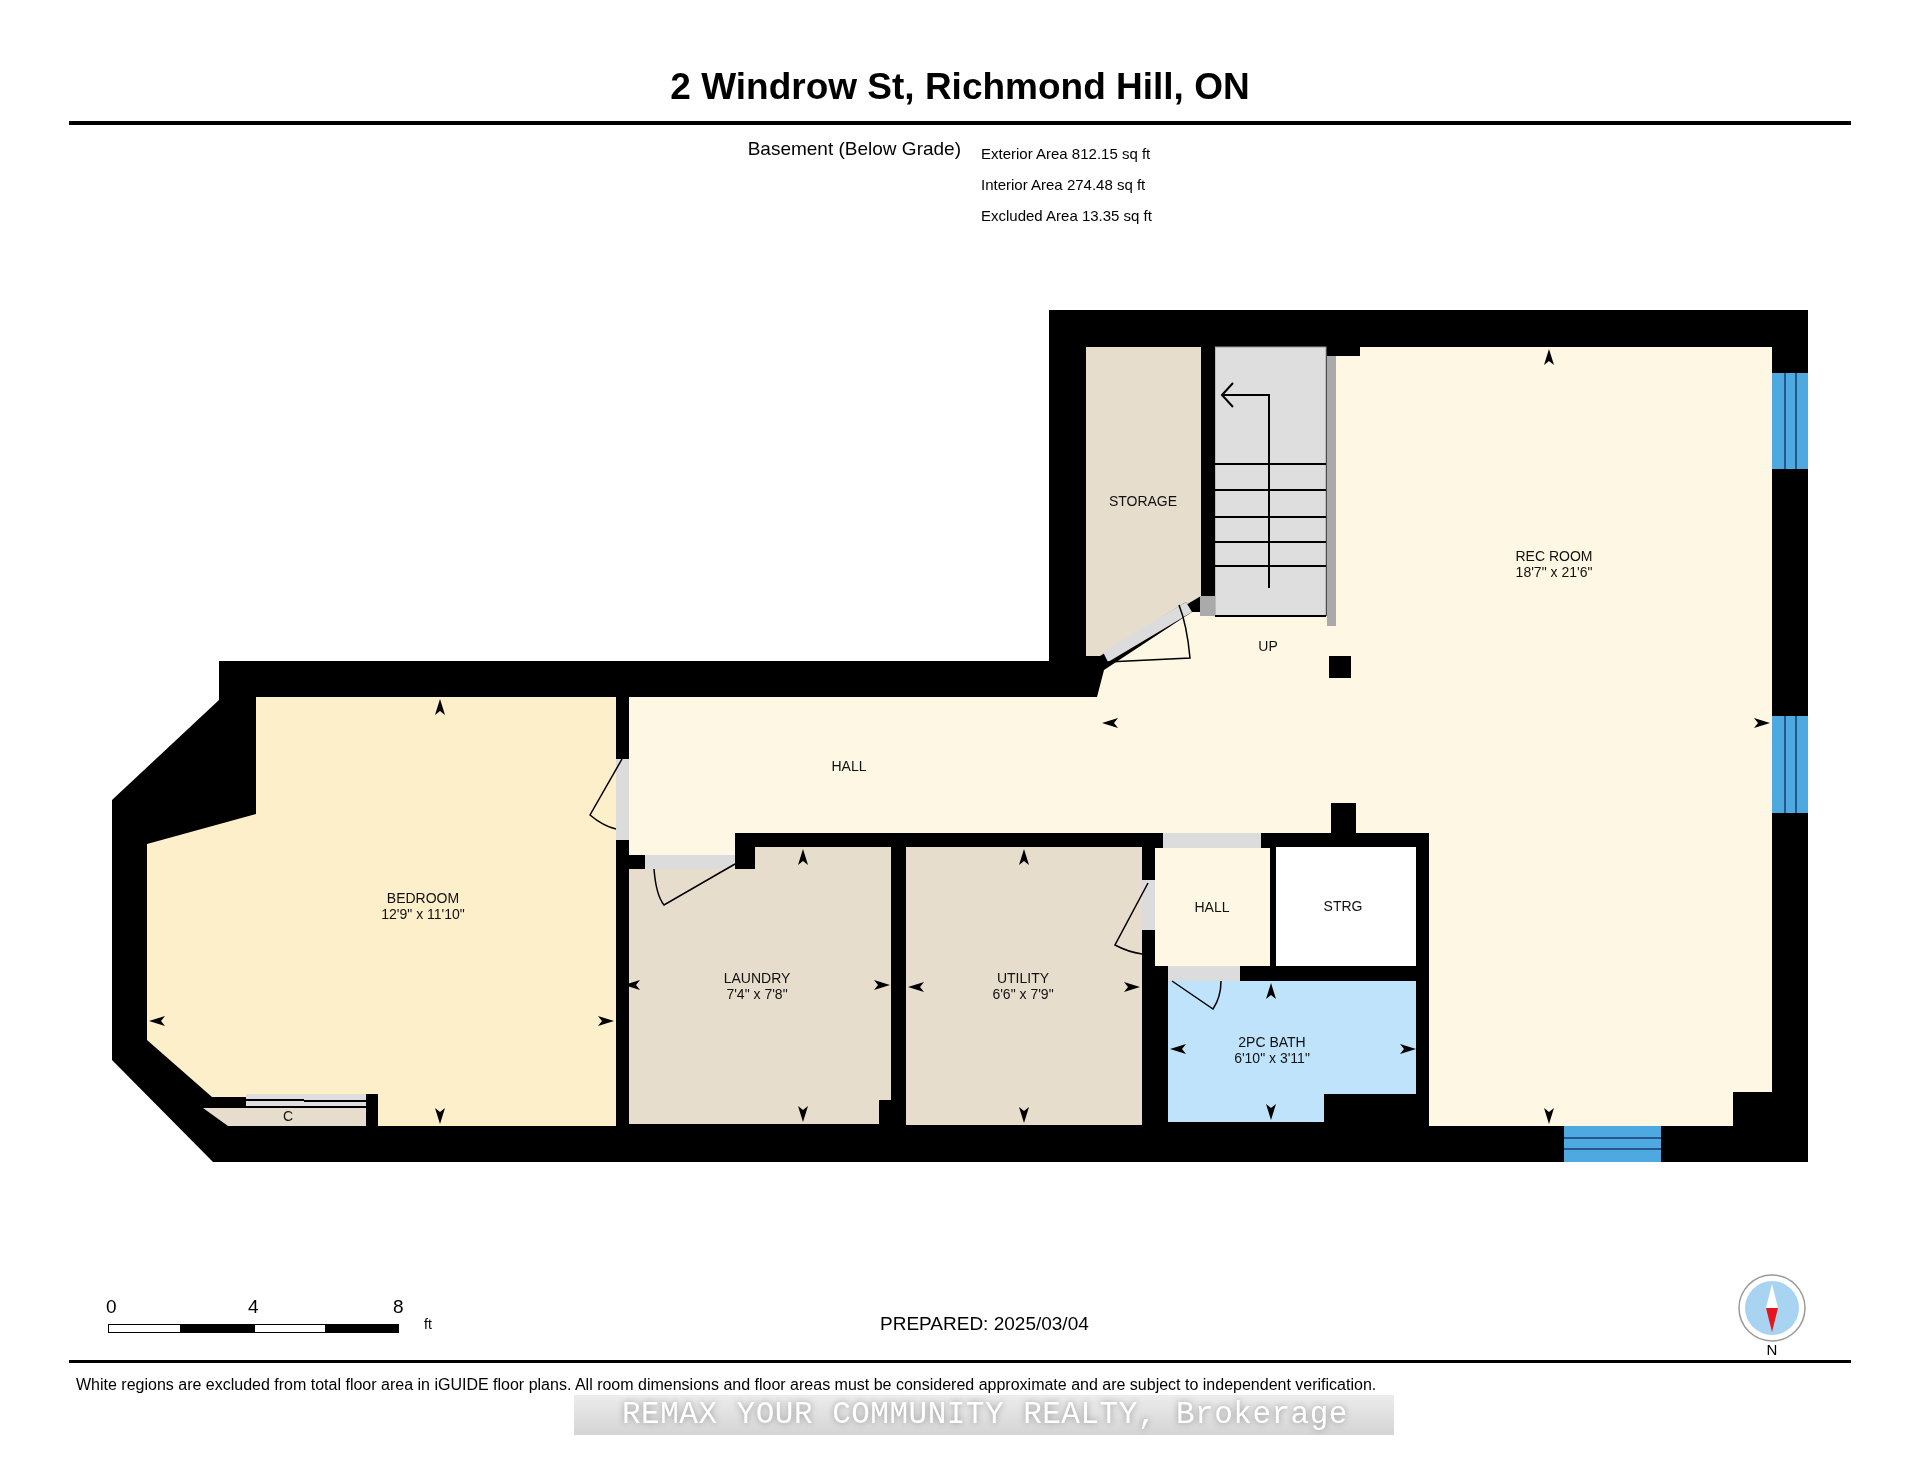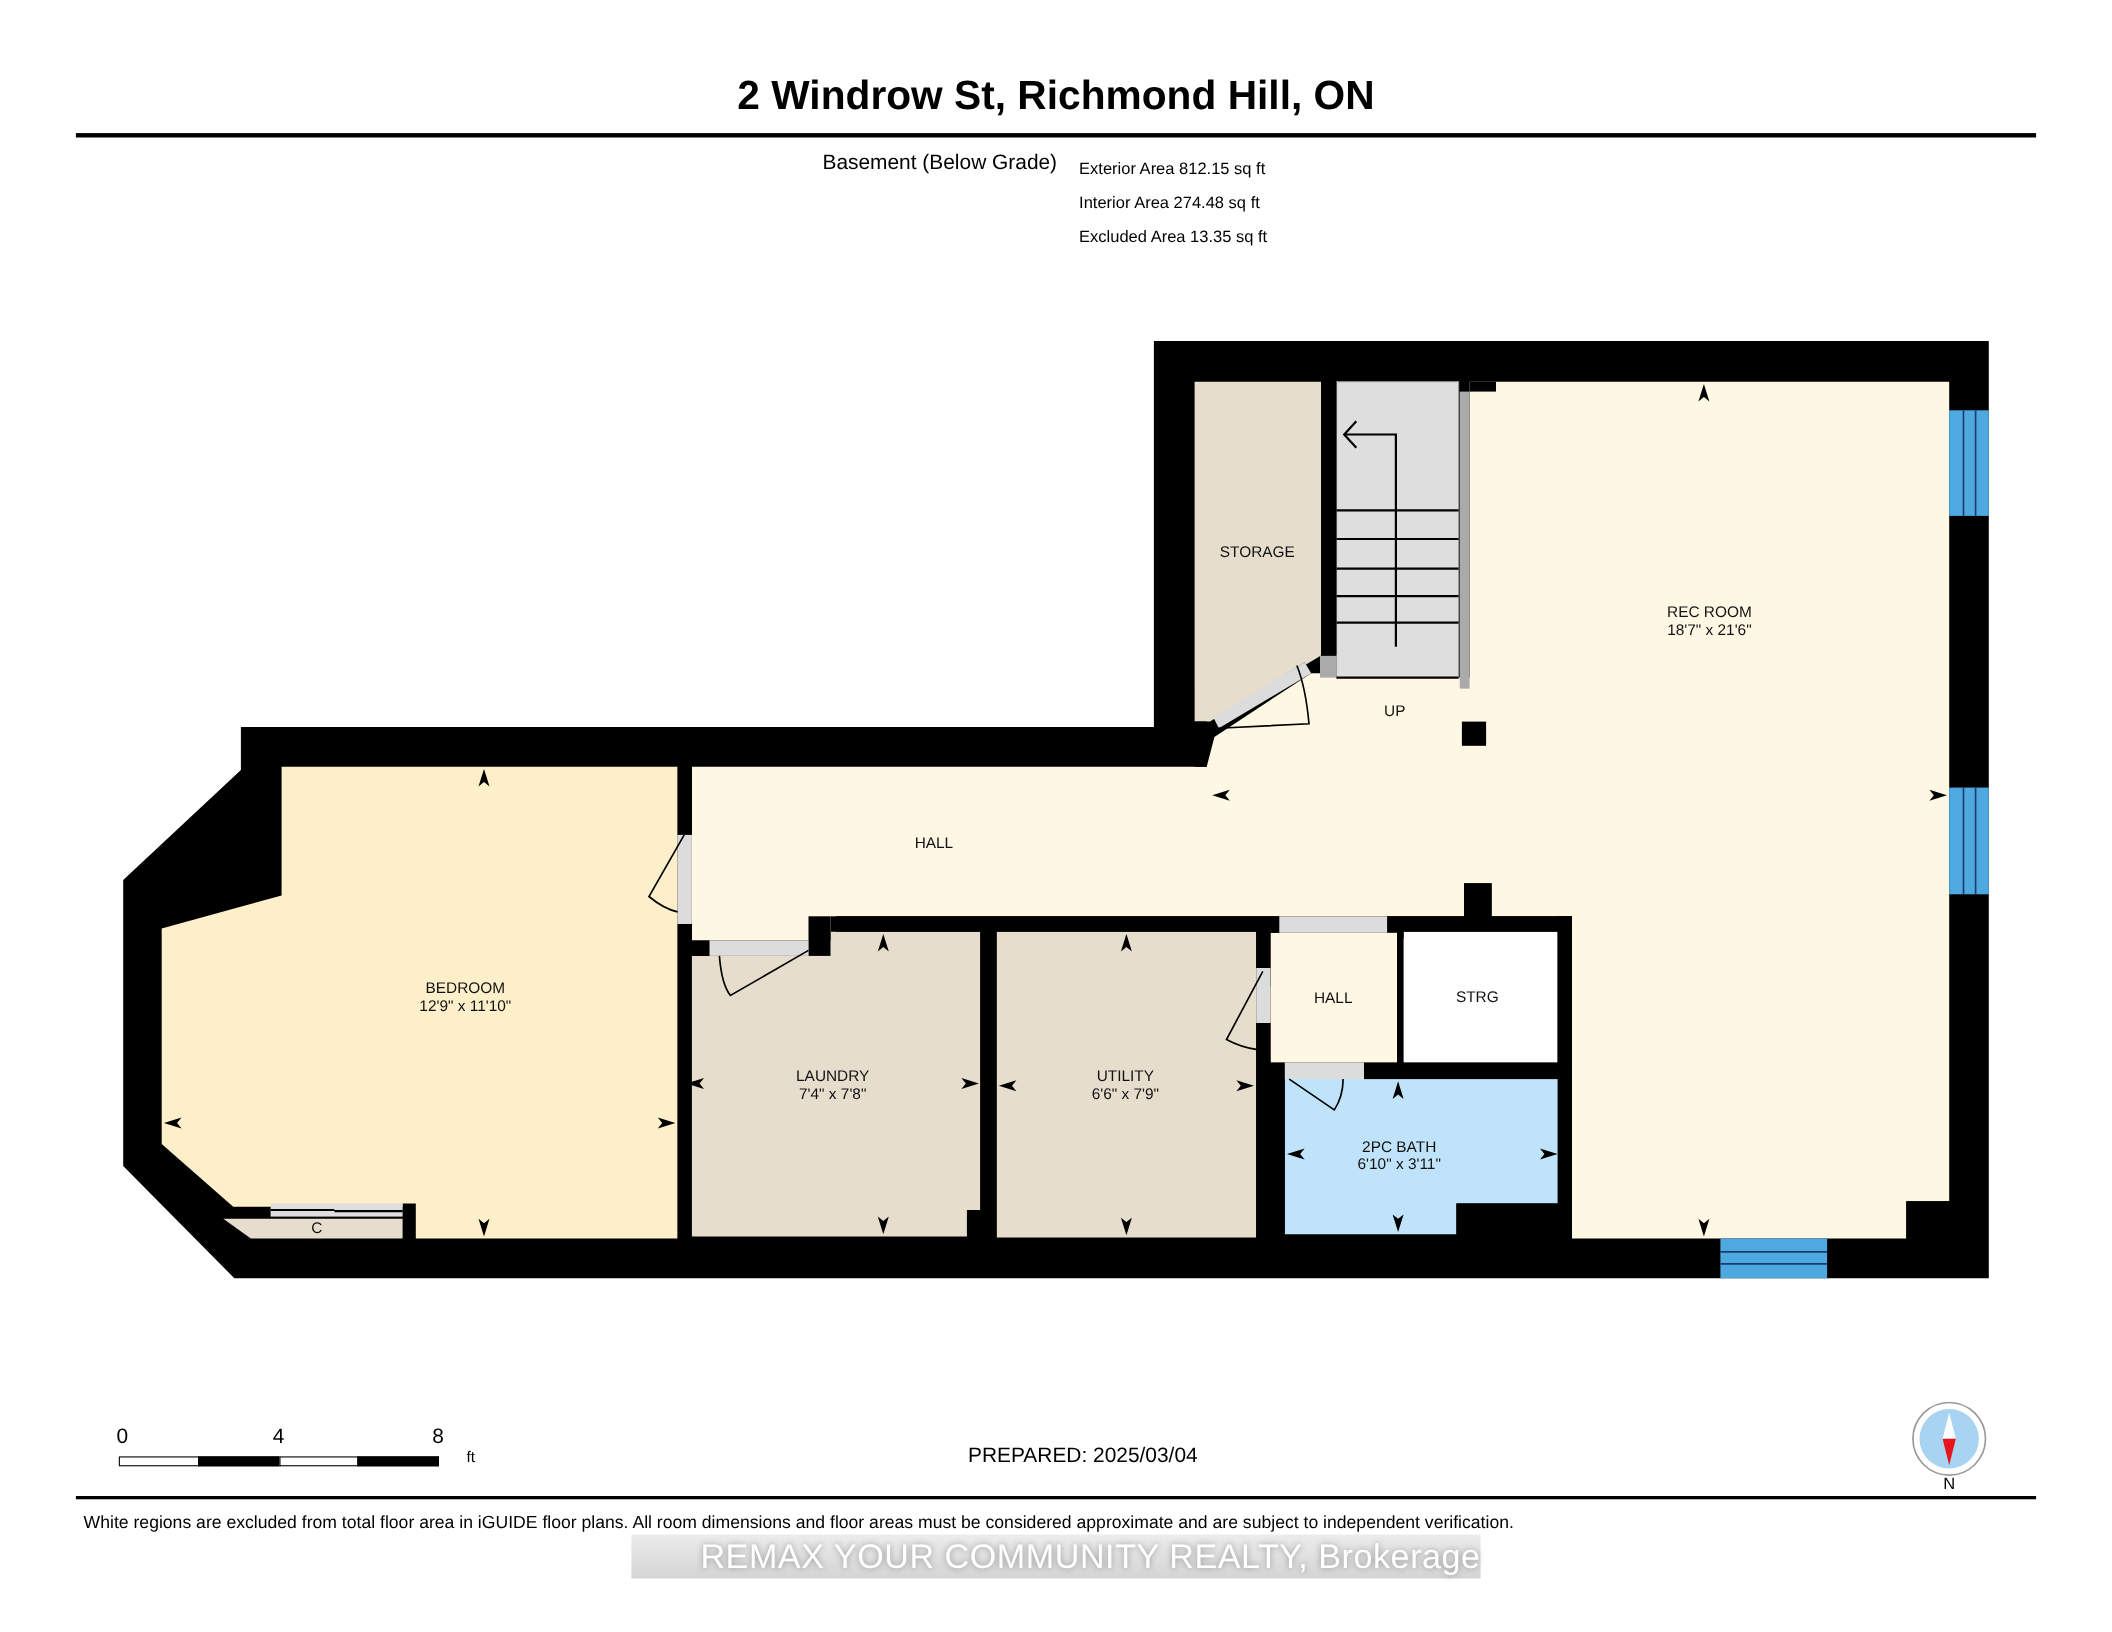--- a/index.html
+++ b/index.html
@@ -14,21 +14,21 @@
   svg.plan { position: absolute; left: 0; top: 0; }
   .room-label { font-family: "Liberation Sans", sans-serif; font-size: 14px; fill: #111; text-anchor: middle; }
   .scale { position: absolute; left: 106px; top: 1296px; width: 330px; height: 50px; }
   .scale .bar { position: absolute; top: 28px; height: 9px; border: 1px solid #000; box-sizing: border-box; }
   .scale .tick { position: absolute; top: 0px; font-size: 19px; }
   .scale .unit { position: absolute; left: 306px; top: 20px; font-size: 14px; margin-left: 12px; }
   .prepared { position: absolute; left: 866px; top: 1313px; font-size: 19px; margin-left: 14px; }
   .compass { position: absolute; left: 1737px; top: 1274px; width: 70px; height: 90px; }
   .compass .n { position: absolute; left: 0; width: 70px; top: 67px; text-align: center; font-size: 15px; }
   .disclaimer { position: absolute; left: 76px; top: 1376px; font-size: 16px; white-space: nowrap; }
-  .watermark { position: absolute; left: 574px; top: 1395px; width: 772px; height: 40px; font-family: Liberation Sans, sans-serif; font-size: 31px; color: #ffffff; text-align: right; line-height: 40px; letter-spacing: 0.5px; text-shadow: 0 0 6px rgba(0,0,0,0.35); background: linear-gradient(to bottom, rgba(180,180,180,0.25), rgba(160,160,160,0.45)); }
+  .watermark { position: absolute; left: 574px; top: 1395px; width: 772px; height: 40px; font-family: Liberation Mono, monospace; font-size: 31px; color: #ffffff; text-align: left; line-height: 40px; letter-spacing: 0.5px; text-shadow: 0 0 6px rgba(0,0,0,0.35); background: linear-gradient(to bottom, rgba(180,180,180,0.25), rgba(160,160,160,0.45)); padding-left: 48px; }
 </style>
 </head>
 <body>
 
 <div class="title">2 Windrow St, Richmond Hill, ON</div>
 <div class="rule top"></div>
 
 <div class="floor-label">Basement (Below Grade)</div>
 <div class="areas">
   <div>Exterior Area 812.15 sq ft</div>

